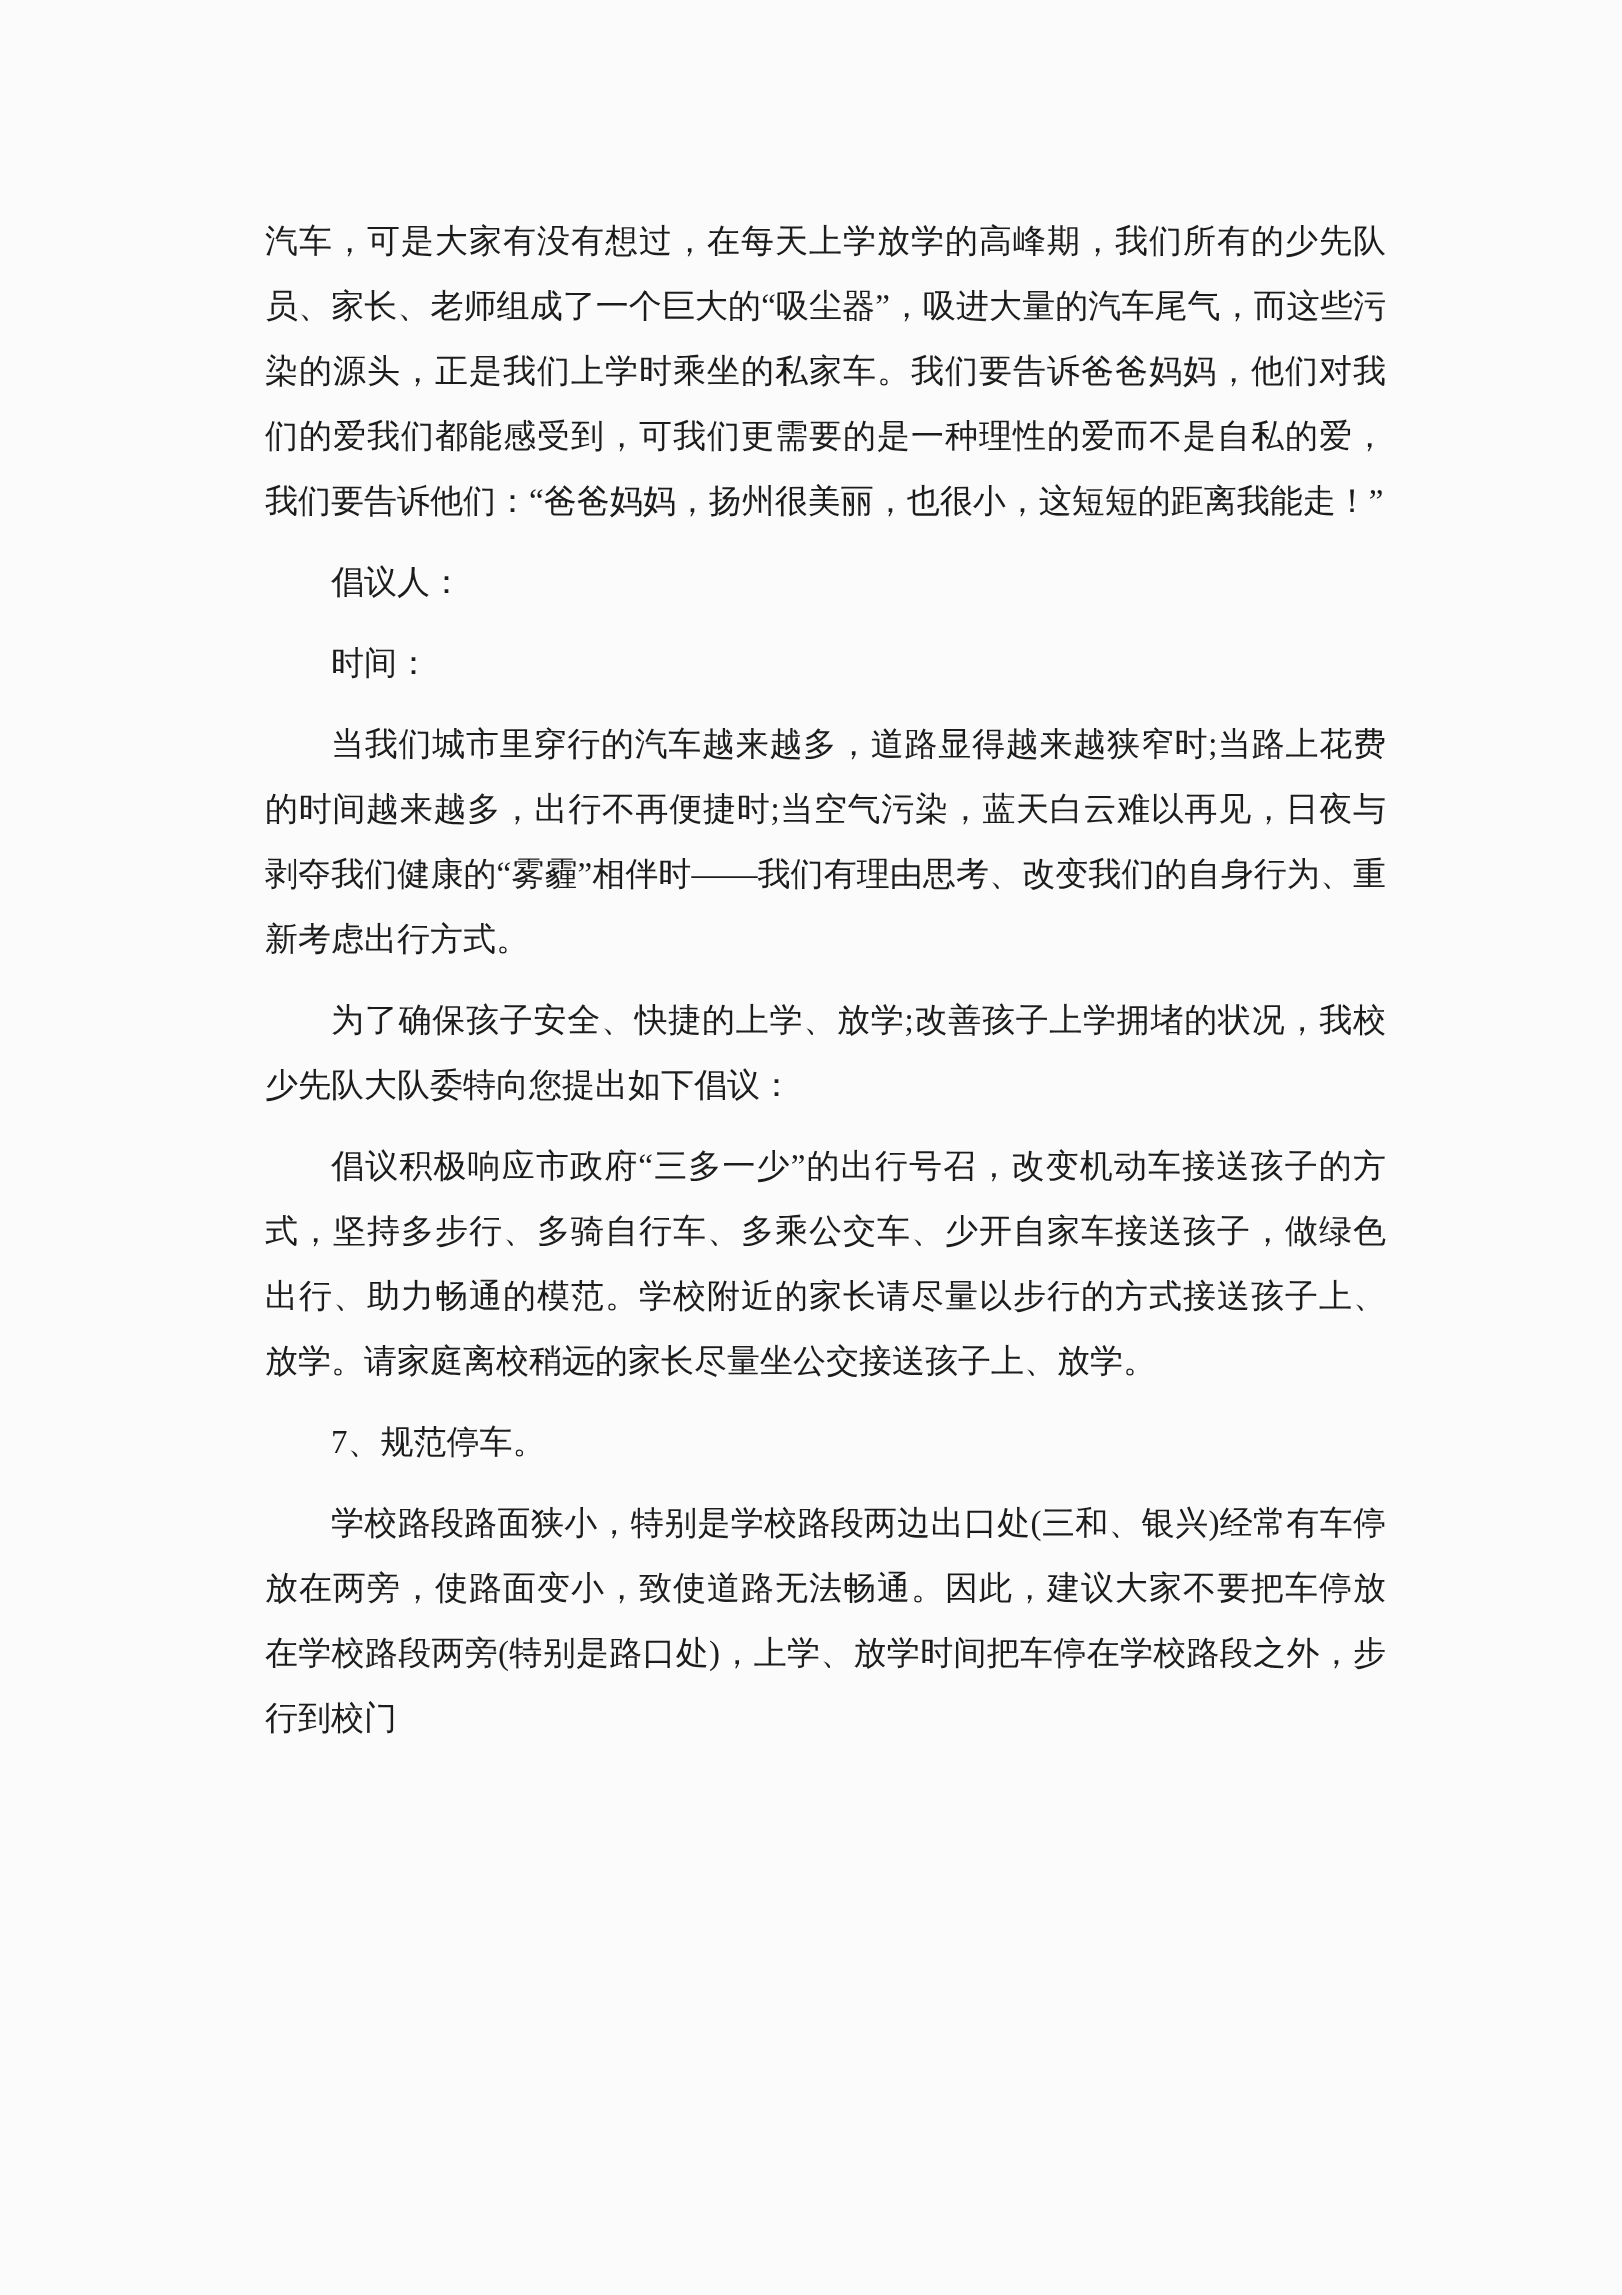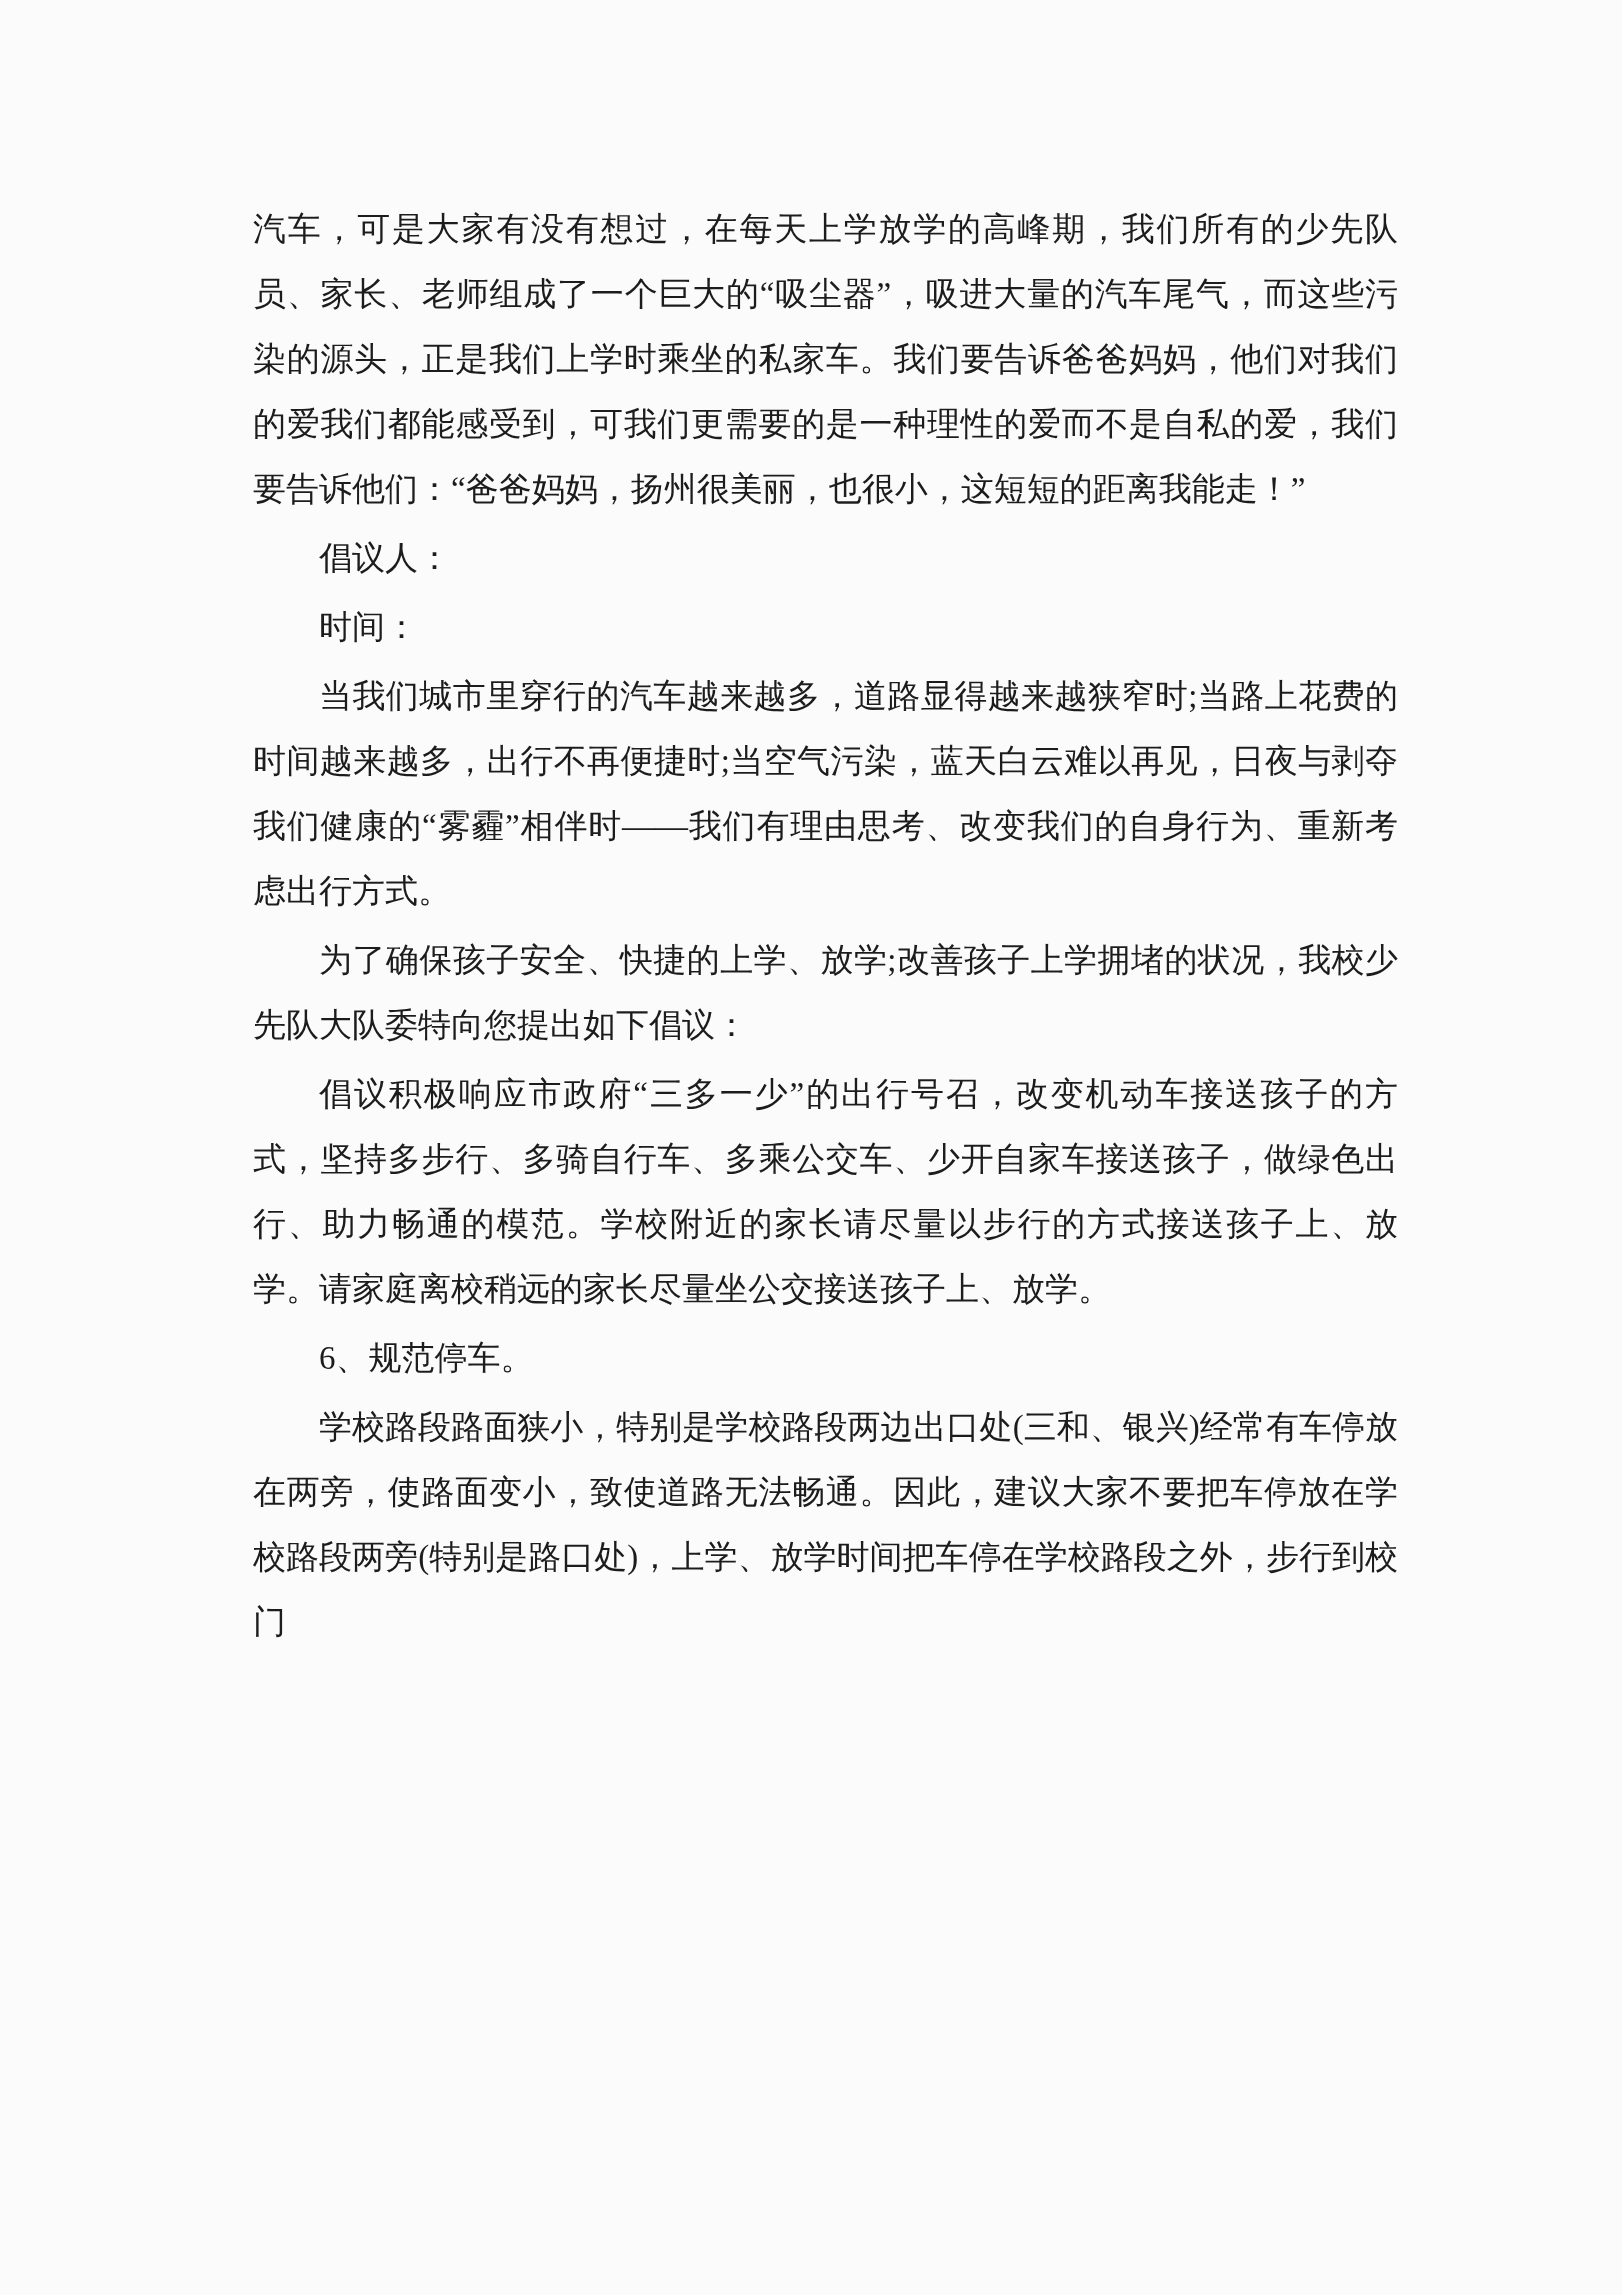--- a/index.html
+++ b/index.html
@@ -19,36 +19,36 @@
     position: absolute;
     left: 249px;
     top: 193px;
     width: 1153px;
     font-size: 33px;
     line-height: 65px;
     color: var(--ink, #1c1c1c);
     text-align: justify;
   }
   .para {
-    margin: 4px;
+    margin: 16px;
     padding: 0;
     text-indent: 2em;
   }
   .para.no-indent {
     text-indent: 0;
   }
 </style>
 </head>
 <body>
 
 <div class="page">
   <div class="text-body">
     <p class="para no-indent">汽车，可是大家有没有想过，在每天上学放学的高峰期，我们所有的少先队员、家长、老师组成了一个巨大的“吸尘器”，吸进大量的汽车尾气，而这些污染的源头，正是我们上学时乘坐的私家车。我们要告诉爸爸妈妈，他们对我们的爱我们都能感受到，可我们更需要的是一种理性的爱而不是自私的爱，我们要告诉他们：“爸爸妈妈，扬州很美丽，也很小，这短短的距离我能走！”</p>
     <p class="para">倡议人：</p>
     <p class="para">时间：</p>
     <p class="para">当我们城市里穿行的汽车越来越多，道路显得越来越狭窄时;当路上花费的时间越来越多，出行不再便捷时;当空气污染，蓝天白云难以再见，日夜与剥夺我们健康的“雾霾”相伴时——我们有理由思考、改变我们的自身行为、重新考虑出行方式。</p>
     <p class="para">为了确保孩子安全、快捷的上学、放学;改善孩子上学拥堵的状况，我校少先队大队委特向您提出如下倡议：</p>
     <p class="para">倡议积极响应市政府“三多一少”的出行号召，改变机动车接送孩子的方式，坚持多步行、多骑自行车、多乘公交车、少开自家车接送孩子，做绿色出行、助力畅通的模范。学校附近的家长请尽量以步行的方式接送孩子上、放学。请家庭离校稍远的家长尽量坐公交接送孩子上、放学。</p>
-    <p class="para">6、规范停车。</p>
+    <p class="para">7、规范停车。</p>
     <p class="para">学校路段路面狭小，特别是学校路段两边出口处(三和、银兴)经常有车停放在两旁，使路面变小，致使道路无法畅通。因此，建议大家不要把车停放在学校路段两旁(特别是路口处)，上学、放学时间把车停在学校路段之外，步行到校门</p>
   </div>
 </div>
 
 
 </body></html>

